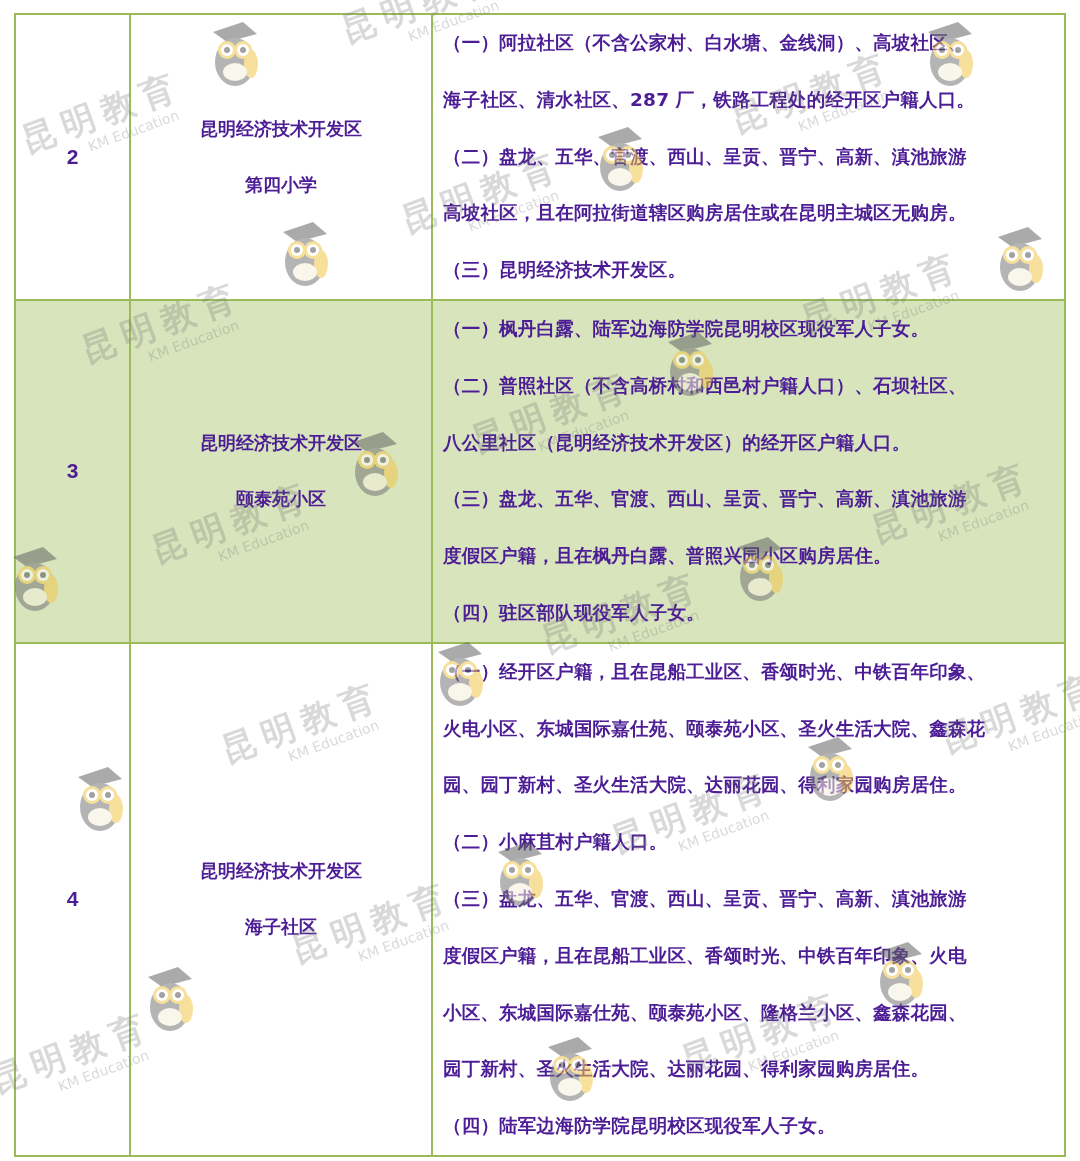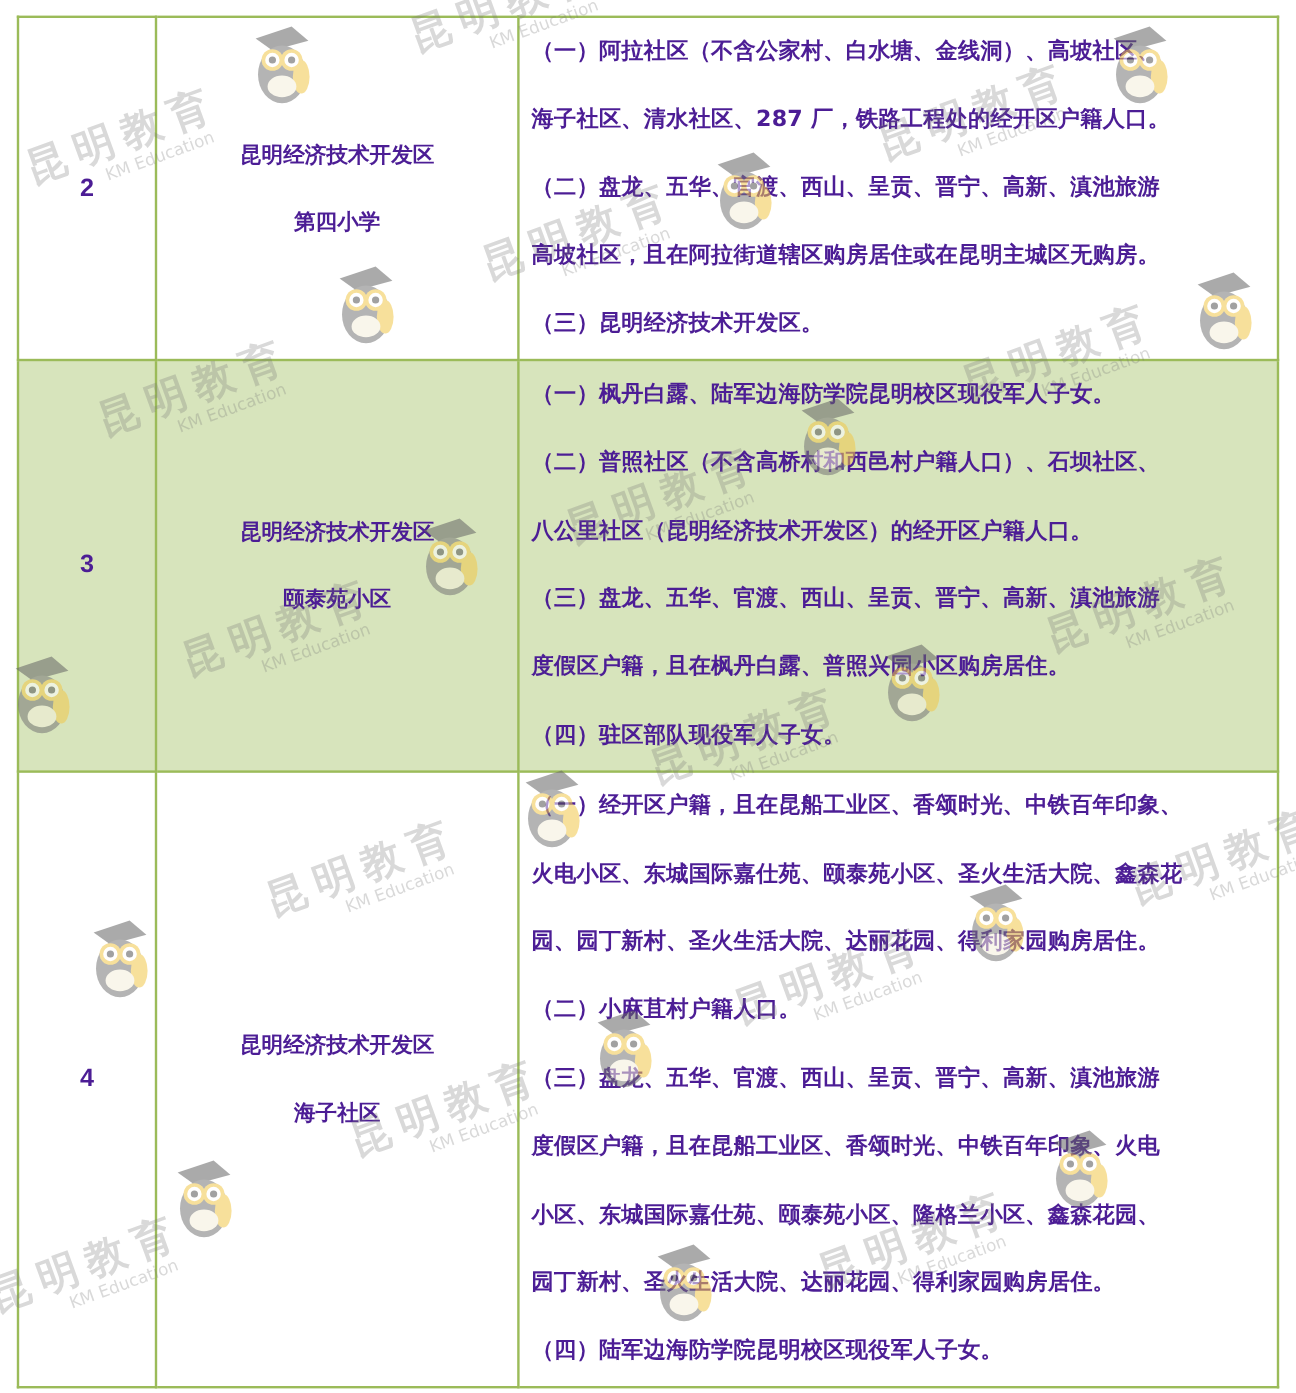--- a/index.html
+++ b/index.html
@@ -37,21 +37,21 @@
     .num {
       text-align: center;
       font-size: 21px;
       font-family: "Liberation Sans", "DejaVu Sans", sans-serif;
     }
     .school {
       text-align: center;
       font-size: 18px;
       line-height: 56px;
     }
-    .school span { display: block; font-family: Liberation Serif, serif; }
+    .school span { display: block; }
     .scope {
       padding: 0 0 0 10px !important;
       font-size: 18.5px;
       line-height: 56.8px;
       letter-spacing: 0.2px;
     }
     .scope .line {
       display: block;
       white-space: nowrap;
     }

